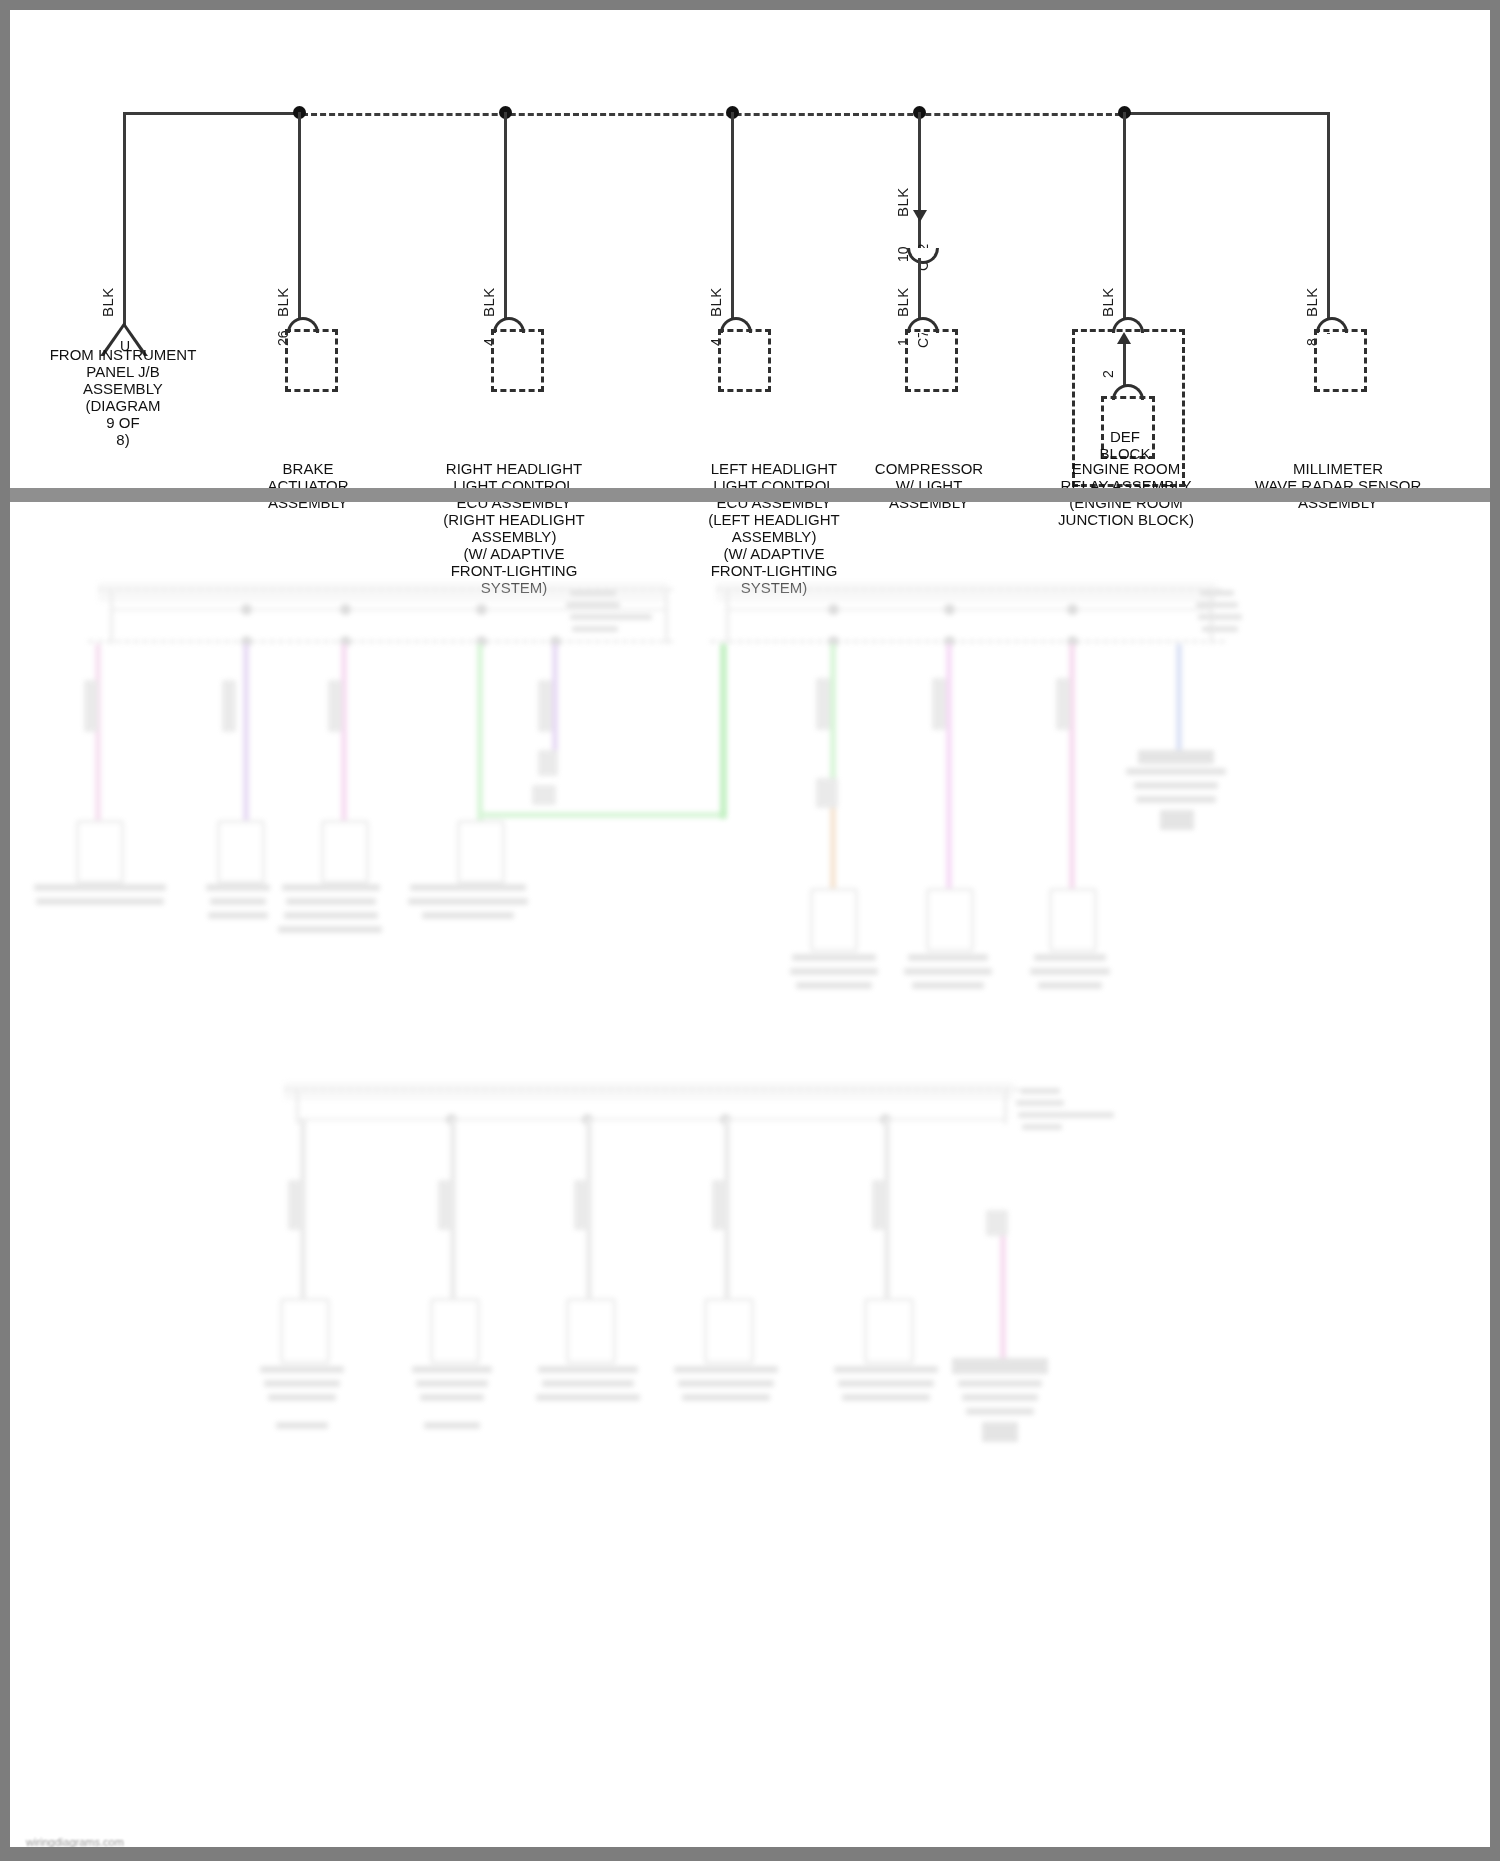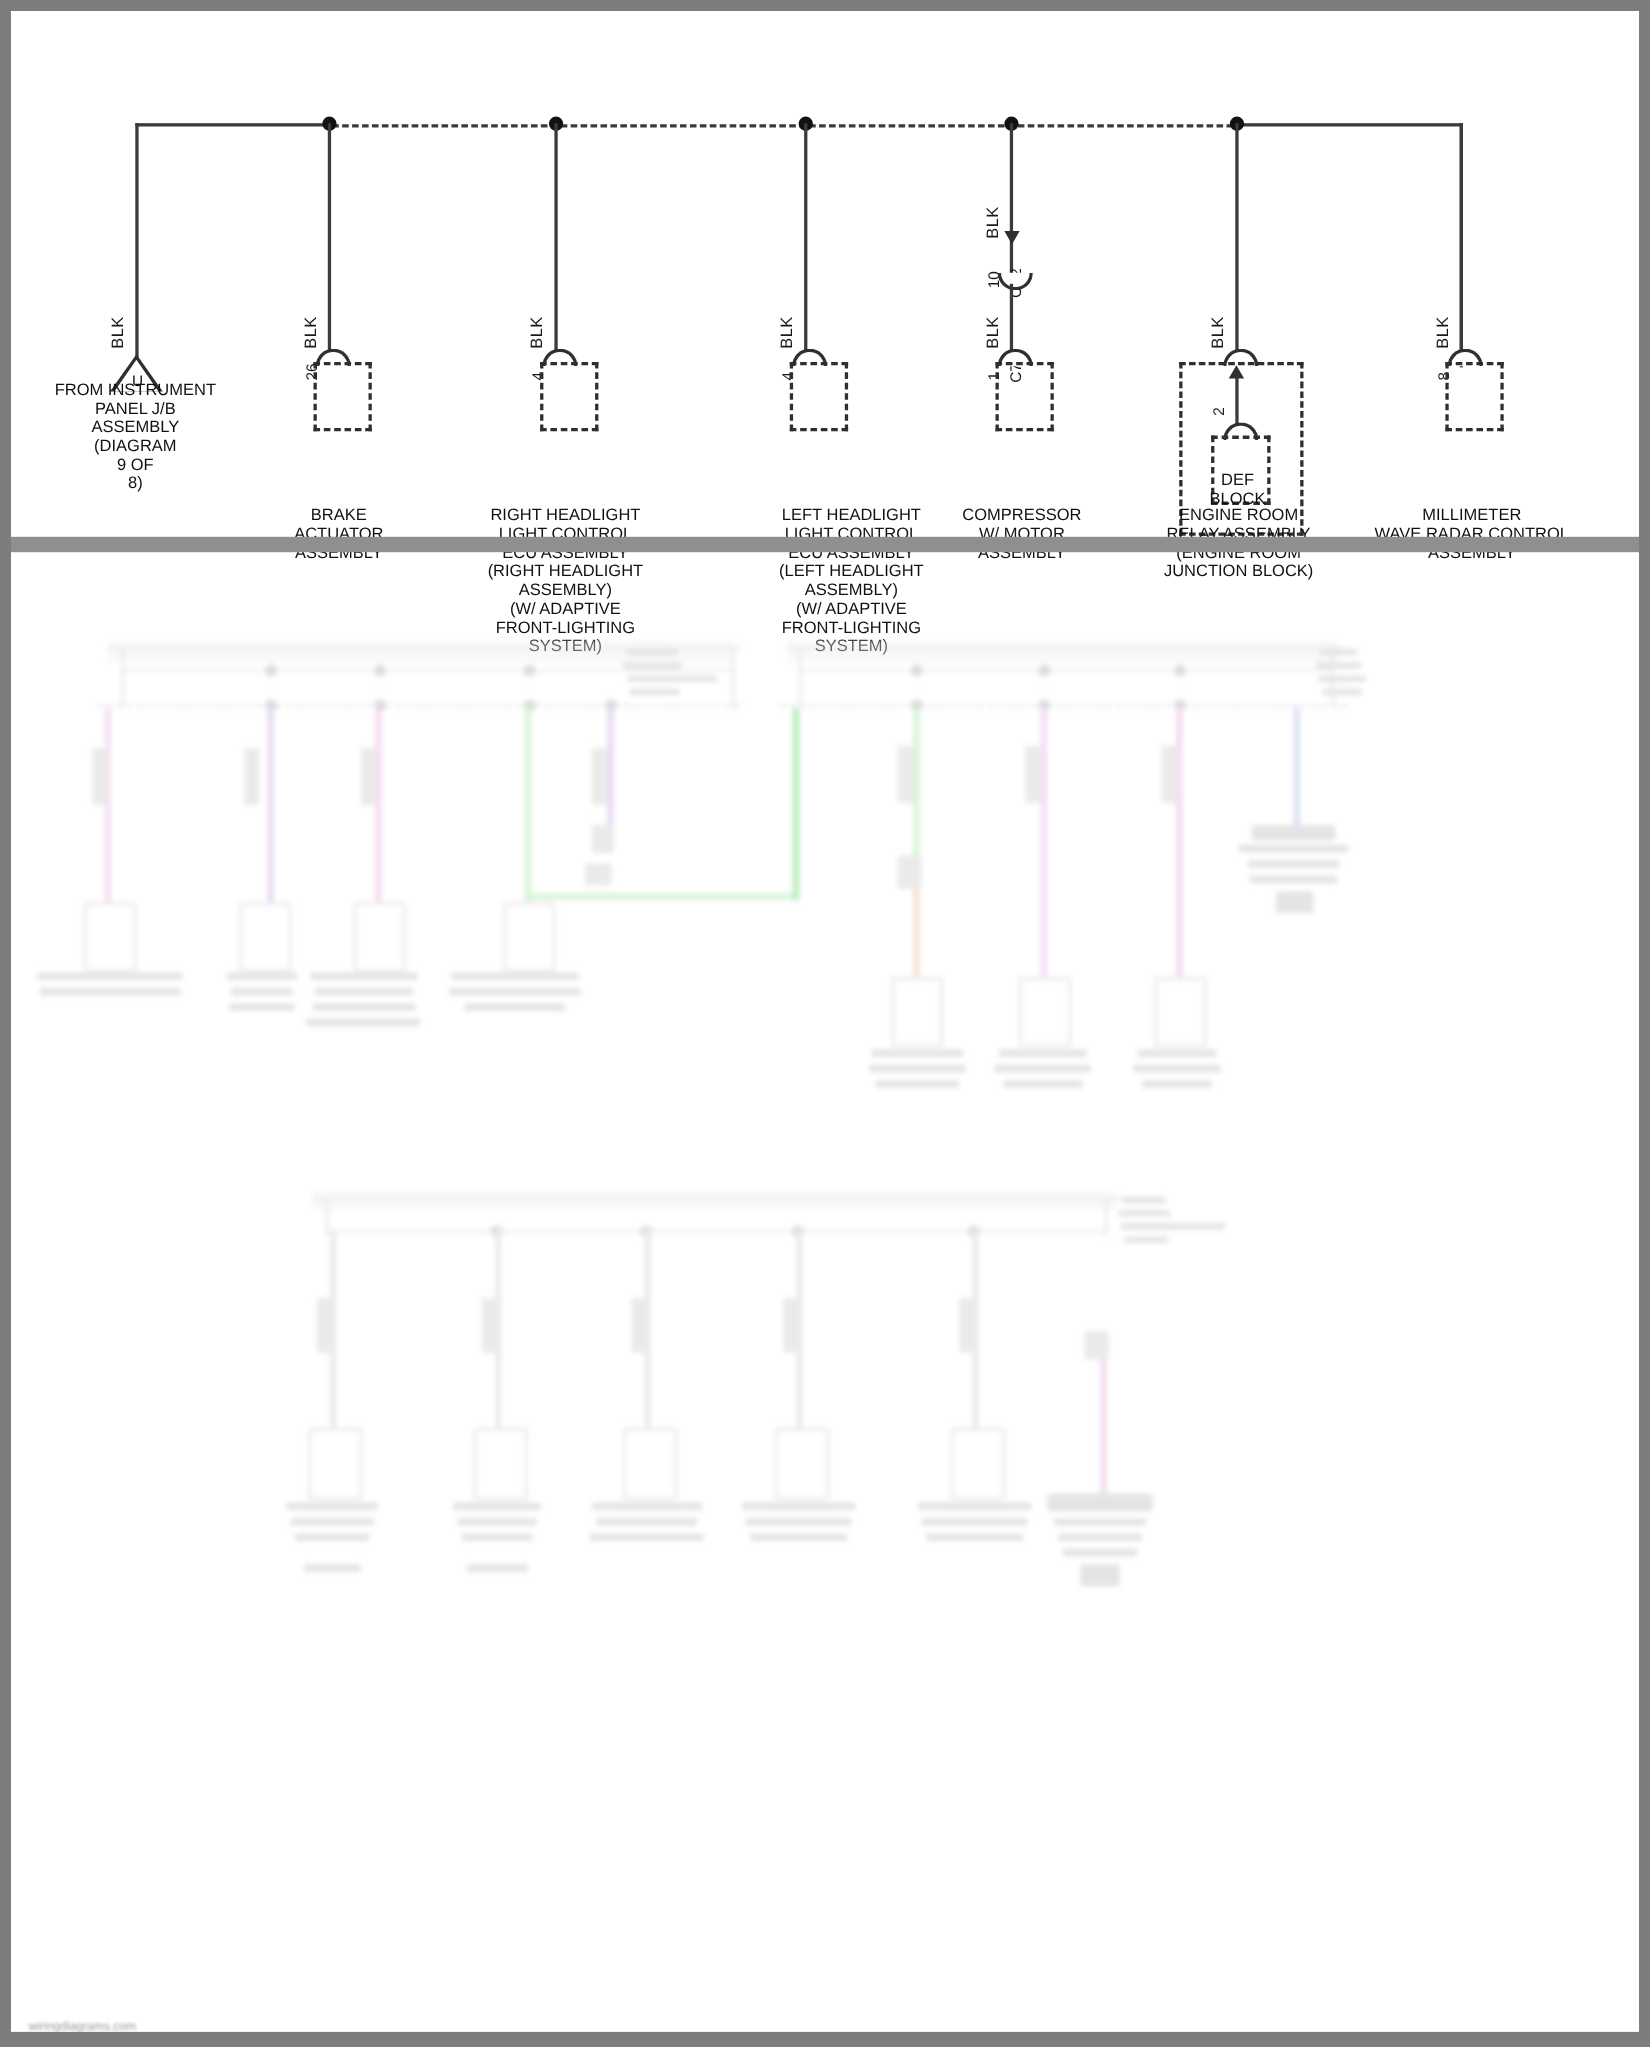--- a/index.html
+++ b/index.html
@@ -205,21 +205,21 @@
 
     <div class="cap" style="left:897px;top:238px;transform:rotate(180deg);"></div>
     <div class="arrowup" style="left:903px;top:200px;transform:rotate(180deg);"></div>
     <div class="vline" style="left:908px;top:248px;height:71px;"></div>
     <div class="wlab" style="left:901px;top:290px;">BLK</div>
     <div class="pinlab" style="left:901px;top:320px;">1</div>
     <div class="conlab" style="left:921px;top:322px;">C70</div>
     <div class="cap" style="left:897px;top:307px;"></div>
     <div class="cbox" style="left:895px;top:319px;width:47px;height:57px;"></div>
     <div class="ctext" style="left:826px;top:450px;width:186px;">COMPRESSOR
-W/ MOTOR
+W/ LIGHT
 ASSEMBLY</div>
   </div>
 
   <div>
     <div class="vline" style="left:1113px;top:102px;height:217px;"></div>
     <div class="wlab" style="left:1106px;top:290px;">BLK</div>
     <div class="cap" style="left:1102px;top:307px;"></div>
 
     <div class="cbox" style="left:1062px;top:319px;width:107px;height:152px;"></div>
 
@@ -237,21 +237,21 @@
 JUNCTION BLOCK)</div>
   </div>
 
   <div>
     <div class="vline" style="left:1317px;top:102px;height:217px;"></div>
     <div class="wlab" style="left:1310px;top:290px;">BLK</div>
     <div class="pinlab" style="left:1310px;top:320px;">8</div>
     <div class="cap" style="left:1306px;top:307px;"></div>
     <div class="cbox" style="left:1304px;top:319px;width:47px;height:57px;"></div>
     <div class="ctext" style="left:1222px;top:450px;width:212px;">MILLIMETER
-WAVE RADAR CONTROL
+WAVE RADAR SENSOR
 ASSEMBLY</div>
   </div>
 
   <div style="position:absolute;left:0;top:478px;width:100%;height:14px;background:#8f8f8f;"></div>
 
   <div class="faded" style="left:0;top:500px;width:760px;height:560px;">
     <div class="fbox" style="left:88px;top:72px;width:570px;height:20px;border:none;background:#efefef;"></div>
     <div class="fbusd" style="left:88px;top:78px;width:575px;"></div>
     <div class="fbus" style="left:100px;top:98px;width:555px;background:#dcdcdc;"></div>
     <div class="fbusd" style="left:78px;top:130px;width:585px;"></div>

